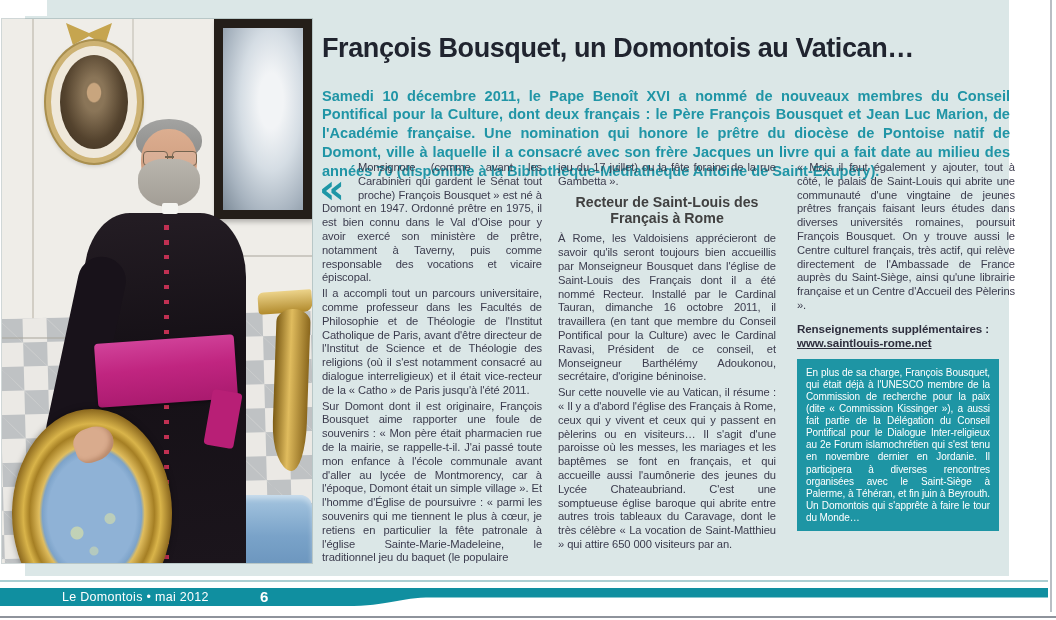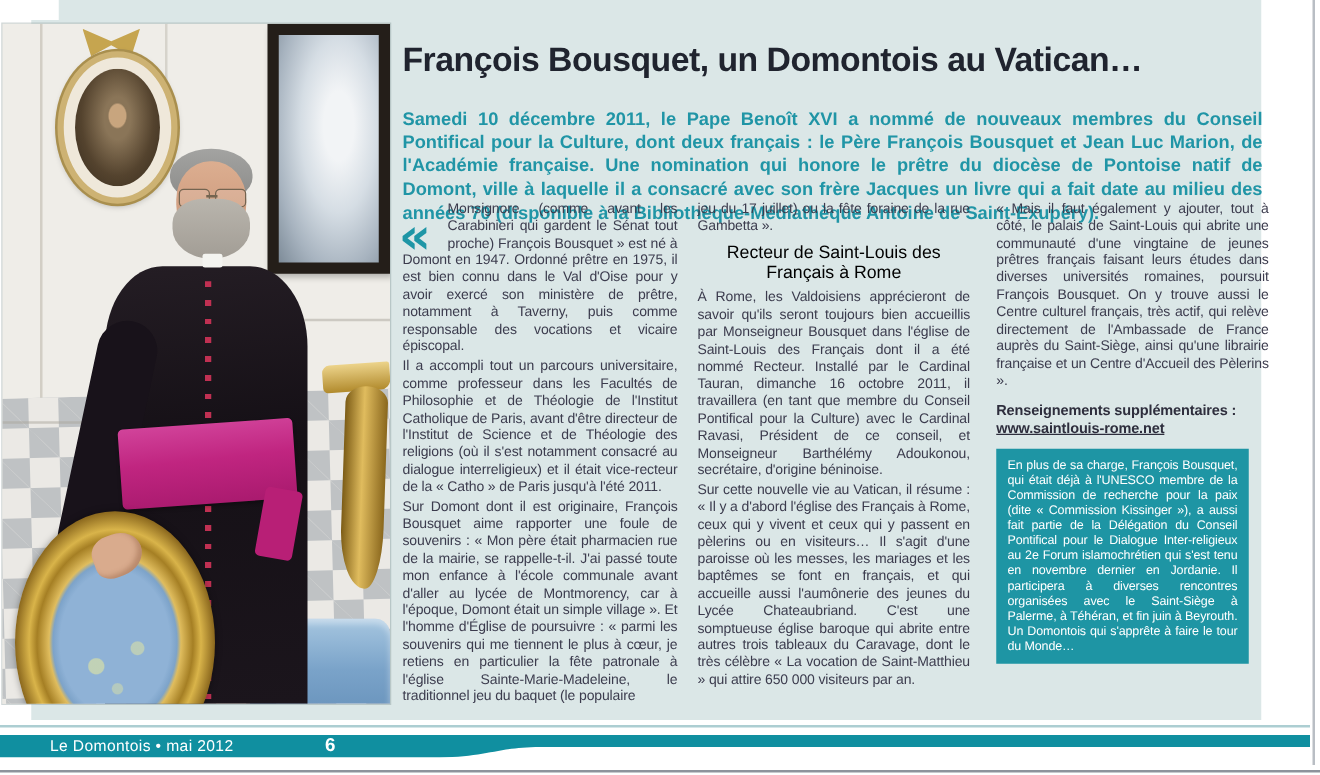--- a/index.html
+++ b/index.html
@@ -33,21 +33,21 @@
   .p{margin:0 0 2px;}
   .it{}
   .p-first{position:relative;}
   .q-spacer{float:left;width:36px;height:41px;}
   .big-quote{
     position:absolute;left:-3px;top:8px;
     font-family:"DejaVu Sans",sans-serif;
     font-size:40px;font-weight:700;color:#1e96a6;line-height:1;
   }
   .col-heading{
-    margin:5px 0 6px;font-size:14.2px;font-weight:400;color:#000000;
+    margin:5px 0 6px;font-size:14.2px;font-weight:700;color:#404040;
     text-align:center;line-height:16.4px;letter-spacing:0;
   }
   .info-block{margin-top:9px;font-weight:700;font-size:11.6px;line-height:14.5px;color:#2e2e3d;text-align:left;}
   .info-url{display:block;text-decoration:underline;cursor:pointer;}
 
   
   .teal-box{
     margin-top:8px;width:202px;box-sizing:border-box;
     background:#1e95a4;padding:8px 9px 7px;
   }
@@ -56,21 +56,21 @@
     line-height:15.5px;margin:2px 0 6px;letter-spacing:0;
   }
   .teal-box-body{
     font-size:10px;font-weight:400;color:#fff;line-height:12.1px;
     text-align:justify;letter-spacing:-.1px;
   }
 
   
   .footer-svg{position:absolute;left:0;top:588px;}
   .footer-text{
-    position:absolute;left:40px;top:590px;color:#fff;font-size:12.5px;
+    position:absolute;left:62px;top:590px;color:#fff;font-size:12.5px;
     letter-spacing:.3px;font-weight:400;
   }
   .footer-page{
     position:absolute;left:260px;top:588px;color:#fff;font-size:15px;font-weight:700;
   }
 
   
   .photo{
     position:absolute;left:2px;top:19px;width:310px;height:544px;overflow:hidden;
     background:#efede8;box-shadow:0 0 0 1px rgba(120,140,140,.35);

